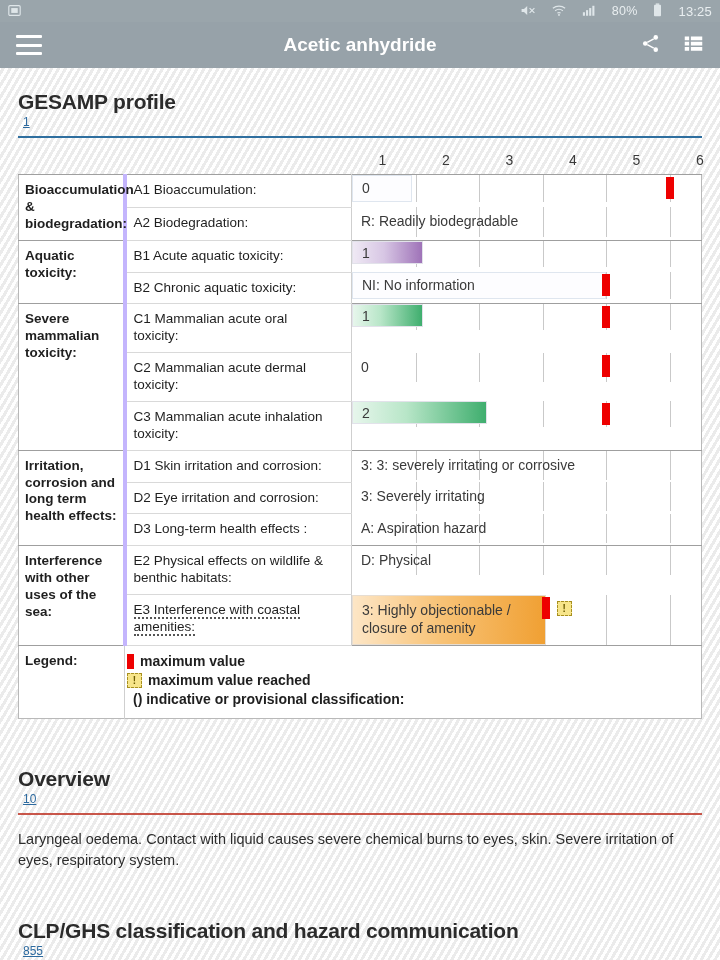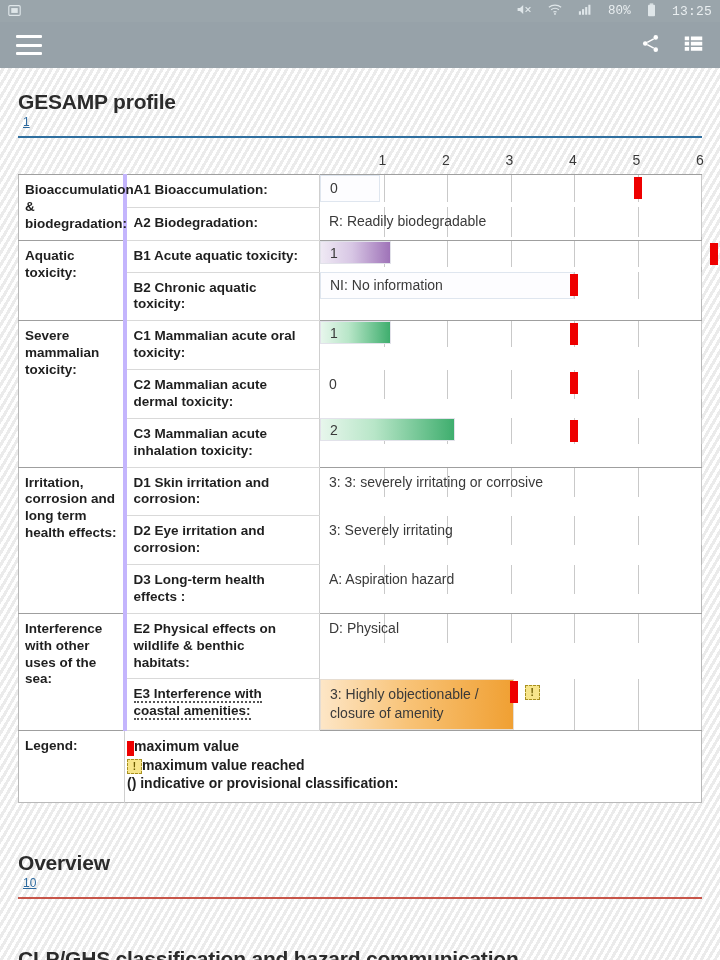--- a/index.html
+++ b/index.html
@@ -26,21 +26,21 @@
   #statusbar {
     height: 22px; width: 100%;
     background: #9aa5ab;
     display: flex; align-items: center;
     padding: 0 8px;
     color: #e9eef0;
     font-size: 12px;
   }
   #statusbar .left { display:flex; align-items:center; gap:6px; }
   #statusbar .spacer { flex: 1 1 auto; }
-  #statusbar .right { display:flex; align-items:center; gap:16px;font-family:Liberation Mono, monospace; }
+  #statusbar .right { display:flex; align-items:center; gap:16px; }
   .sb-icon { display:inline-block; line-height:1; }
   .pct { font-size: 12.5px; letter-spacing: .2px; }
   .clock { font-size: 13px; letter-spacing: .2px; }
 
   
   #appbar {
     height: 46px; width: 100%;
     background: #97a2a9;
     display: flex; align-items: center;
     padding: 0 16px;
@@ -92,22 +92,22 @@
   }
   table.gesamp td { vertical-align: top; }
 
   td.grp {
     width: 106px;
     font-size: 13.5px; font-weight: 700; color:#1f1f1f;
     padding: 7px 5px 7px 6px; line-height: 1.25;
     border-right: 4px solid #c4b5fd;
   }
   td.code {
-    width: 195px;
-    font-size: 13.5px; font-weight: 700; color:#1f1f1f;
+    width: 227px;
+    font-size: 13.5px; font-weight: 400; color:#1f1f1f;
     padding: 7px 19px 7px 7px; line-height: 1.25;
     border-right: 1px solid #cfcfcf;
     border-bottom: 1px solid #d9d9d9;
   }
   td.code.dotted span.u { border-bottom: 2px dotted #555; }
   td.val {
     position: relative;
     padding: 0;
     vertical-align: top;
   }
@@ -176,21 +176,21 @@
   td.legend-label {
     font-size:13.5px; font-weight:700; color:#1f1f1f;
     padding:7px 5px 7px 6px; border-right:1px solid #cfcfcf;
     border-top: 1px solid #9f9f9f;
   }
   td.legend-body {
     border-top: 1px solid #9f9f9f;
     padding: 6px 6px 9px 2px;
     font-size:14px; color:#1f1f1f; font-weight:600; line-height:1.35;
   }
-  .leg-line { display:flex; align-items:flex-end; }
+  .leg-line { display:flex; align-items:center; gap:6px; }
   .leg-swatch-red { width:7px; height:15px; background:#ee0000; flex:0 0 auto; }
   .leg-swatch-yellow {
     width:15px; height:15px; background:#f7e58a; border:1px dashed #a8901f;
     color:#6b5a00; font-size:10px; font-weight:700; text-align:center; line-height:13px;
     flex:0 0 auto;
   }
 
   
   .para {
     margin-top: 14px;
@@ -247,20 +247,21 @@
       <span class="clock">13:25</span>
     </div>
   </div>
 
   <div id="appbar">
     <div id="hamburger">
       <span></span>
         <span></span>
         <span></span>
     </div>
+    <div id="apptitle">Acetic anhydride</div>
     <div class="actions">
       <span>
         <svg width="21" height="21" viewBox="0 0 24 24">
             <circle cx="18" cy="5" r="2.6" fill="#fff"></circle>
             <circle cx="18" cy="19" r="2.6" fill="#fff"></circle>
             <circle cx="6" cy="12" r="2.6" fill="#fff"></circle>
             <path d="M8.3 10.8l7.4-4.2M8.3 13.2l7.4 4.2" stroke="#fff" stroke-width="1.7"></path>
           </svg>
       </span>
       <span>
@@ -516,20 +517,21 @@
     </div>
 
     <div class="sec-gap"></div>
 
     <div>
       <div class="section-head">
         <h2>Overview</h2>
         <span class="sup">10</span>
       </div>
       <div class="rule-red"></div>
+      <p class="para">Laryngeal oedema. Contact with liquid causes severe chemical burns to eyes, skin. Severe irritation of eyes, respiratory system.</p>
     </div>
 
     <div class="sec-gap"></div>
 
     <div>
       <div class="section-head">
         <h2>CLP/GHS classification and hazard communication</h2>
         <span class="sup">855</span>
       </div>
 

